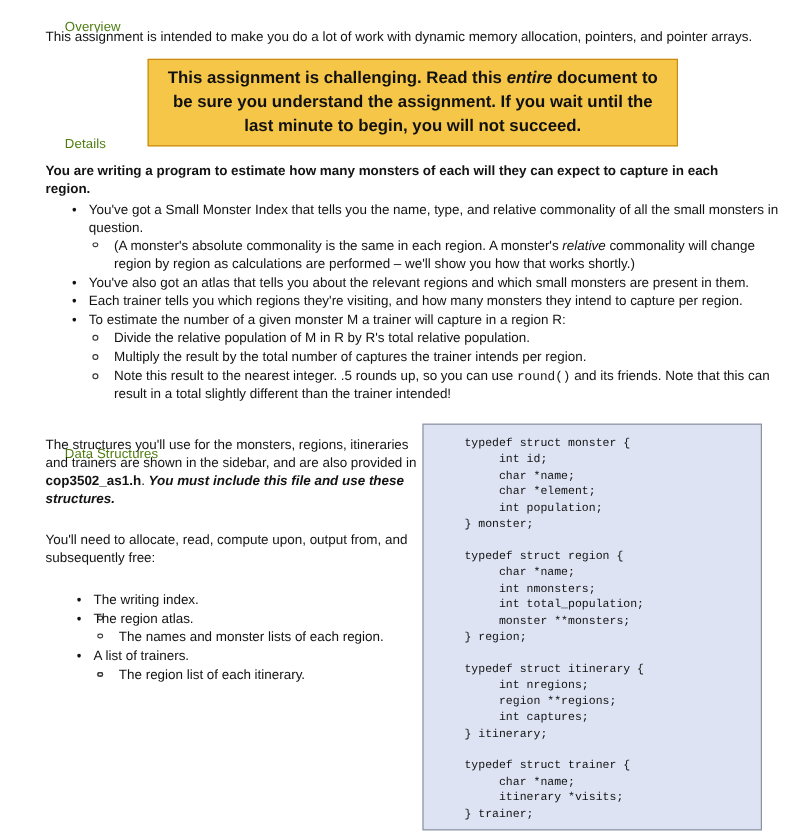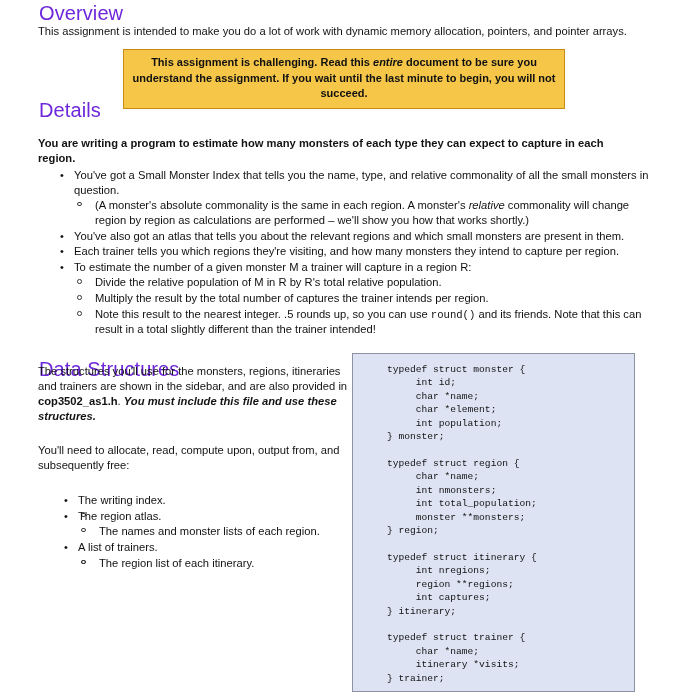--- a/index.html
+++ b/index.html
@@ -17,26 +17,26 @@
   }
   .page {
     position: relative;
     width: 677px;
     height: 700px;
     padding: 0;
   }
 
   
   .h-section {
-    color: #6d28d9;
-    font-size: 20px;
+    color: #4d7c0f;
+    font-size: 11px;
     font-weight: 400;
     letter-spacing: 0.1px;
     line-height: 1.15;
-    margin: 1px;
+    margin: 16px;
   }
 
   
   .body-text {
     font-size: 11.2px;
     line-height: 1.33;
     color: #131313;
     margin: 0;
   }
   .bold { font-weight: bold; }
@@ -51,21 +51,21 @@
   .callout {
     position: absolute;
     left: 123px;
     top: 49px;
     width: 442px;
     box-sizing: border-box;
     background: #f6c648;
     border: 1.3px solid #c98b14;
     padding: 5px 8px 6px 8px;
     text-align: center;
-    font-size: 11px;
+    font-size: 14px;
     font-weight: bold;
     line-height: 1.42;
     color: #111111;
   }
 
   
   ul.lvl1 {
     list-style: none;
     margin: 0;
     padding: 0;
@@ -156,21 +156,21 @@
   <p class="body-text blk-overview-p">This assignment is intended to make you do a lot of work with dynamic memory allocation, pointers, and pointer arrays.</p>
 
   <div class="callout">
     <span>This assignment is challenging.  Read this </span><span class="ital">entire</span><span> document to be sure you understand</span>
     <span>the assignment.  If you wait until the last minute to begin, you will not succeed.</span>
   </div>
 
   <h2 class="h-section blk-details-title">Details</h2>
 
 
-  <p class="body-text blk-details-p2 bold">You are writing a program to estimate how many monsters of each type they can expect to capture in each region.</p>
+  <p class="body-text blk-details-p2 bold">You are writing a program to estimate how many monsters of each will they can expect to capture in each region.</p>
 
   <ul class="lvl1 blk-details-list">
 
     <li>
       <span class="bullet-dot">•</span>
       <span>You've got a Small Monster Index that tells you the name, type, and relative commonality of all the small monsters in question.</span>
       <ul class="lvl2 sub-wrap">
         <li>
           <span class="bullet-circle"></span>
           <span>(A monster's absolute commonality is the same in each region.  A monster's </span><span class="ital">relative</span><span> commonality will change region by region as calculations are performed – we'll show you how that works shortly.)</span>

